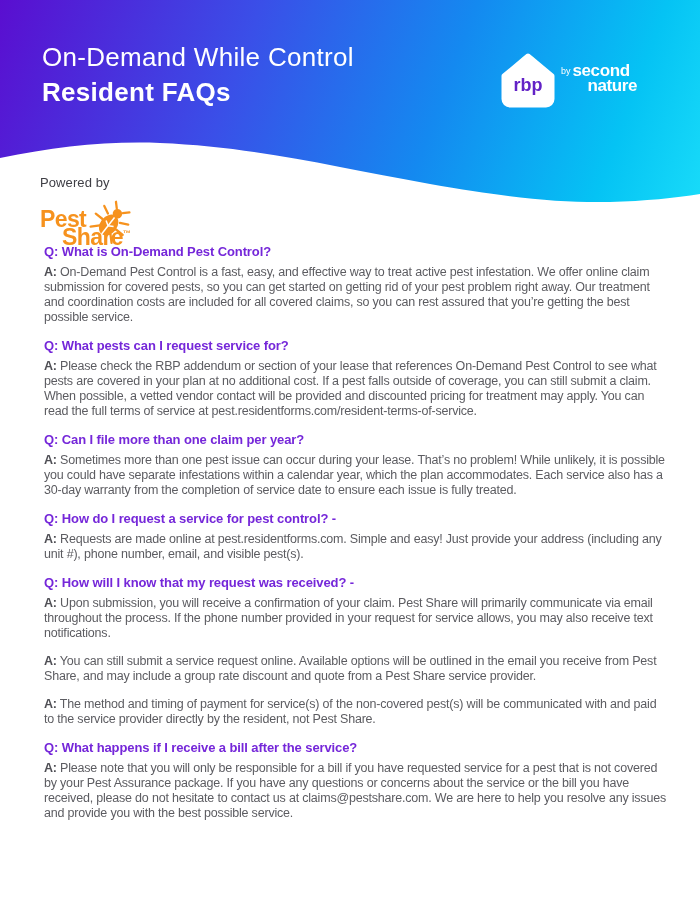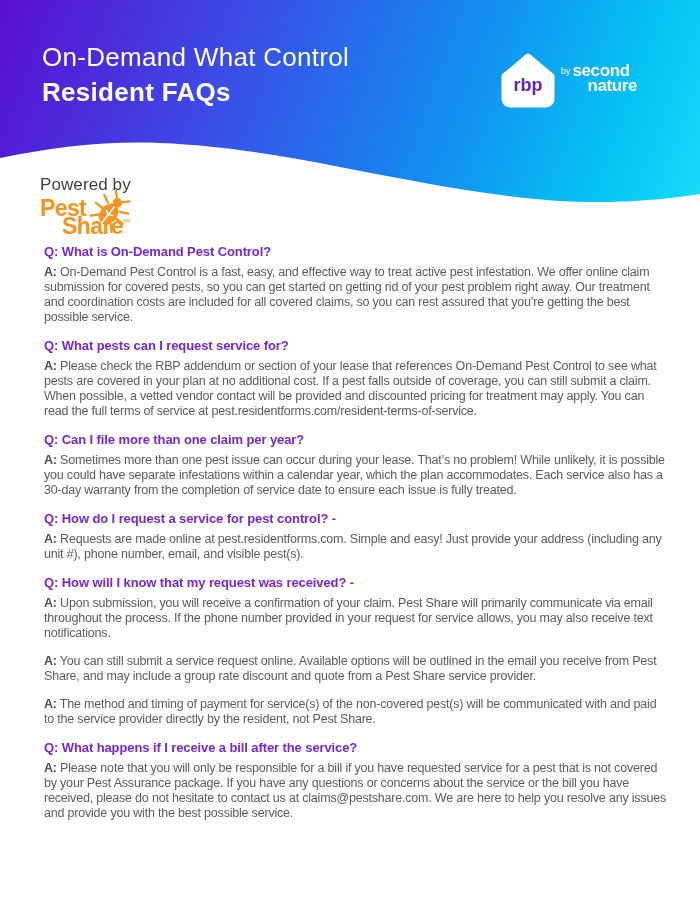--- a/index.html
+++ b/index.html
@@ -13,21 +13,21 @@
   .title1 { font-size:26px; line-height:34px; font-weight:400; letter-spacing:0.3px; }
   .title2 { font-size:26px; line-height:36px; font-weight:700; letter-spacing:0.3px; }
 
   .rbp-logo { position:absolute; left:496px; top:48px; width:64px; height:64px; }
   .byline { position:absolute; left:561px; top:64px; color:#ffffff; display:flex; align-items:flex-start; }
   .byline .by { font-size:9px; font-weight:400; margin-top:2px; margin-right:2px; }
   .byline .sn { display:flex; flex-direction:column; font-size:17px; font-weight:700; line-height:14.5px; letter-spacing:-0.4px; }
   .byline .sn2 { margin-left:15px; }
 
   .powered { position:absolute; left:40px; top:175px; }
-  .powered-label { font-size:17px; color:#3e3e45; margin-bottom:0; letter-spacing:0.1px; }
+  .powered-label { font-size:13px; color:#3e3e45; margin-bottom:16px; letter-spacing:0.1px; }
   .brand { position:relative; width:120px; height:48px; color:#f6921e; }
   .brand .pest { position:absolute; left:0; top:0; font-size:23px; font-weight:800; letter-spacing:-0.6px; }
   .brand .bug { position:absolute; left:52px; top:-5px; width:38px; height:42px; transform:rotate(38deg); }
   .brand .share-row { position:absolute; left:22px; top:18px; font-size:23px; font-weight:800; letter-spacing:-0.6px; white-space:nowrap; }
   .brand .tm { font-size:8px; vertical-align:super; font-weight:700; }
 
   .content { position:absolute; left:44px; top:244px; width:624px; }
   .faq { margin:0; }
   .q {
     font-size:13px; font-weight:700; color:#7527d9;
@@ -51,21 +51,21 @@
         <stop offset="0.33" stop-color="#3a4fe8"></stop>
         <stop offset="0.6" stop-color="#1489f0"></stop>
         <stop offset="0.84" stop-color="#05c3f4"></stop>
         <stop offset="1" stop-color="#1ce0fa"></stop>
       </linearGradient>
     </defs>
     <path fill="url(#hg)" d="M0,0 H700 V194 C675,198 645,201 610,202 C560,203 510,198 430,184 C330,166 255,147 160,143 C105,141 55,147 0,158 Z"></path>
   </svg>
 
   <div class="title-block">
-    <div class="title1">On-Demand What Control</div>
+    <div class="title1">On-Demand While Control</div>
     <div class="title2">Resident FAQs</div>
   </div>
 
   <svg class="rbp-logo" viewBox="0 0 64 64" aria-hidden="true">
     <rect x="12" y="12" width="40" height="40" rx="8" fill="#35dcc6" transform="rotate(45 32 32)"></rect>
     <path d="M32 8 L56 28 V51 a6 6 0 0 1 -6 6 H14 a6 6 0 0 1 -6 -6 V28 Z" fill="#ffffff" stroke="#ffffff" stroke-width="5" stroke-linejoin="round"></path>
     <text x="32" y="43" text-anchor="middle" font-family="Liberation Sans, sans-serif" font-size="18" font-weight="700" fill="#6222c6">rbp</text>
   </svg>
 
   <div class="byline">

